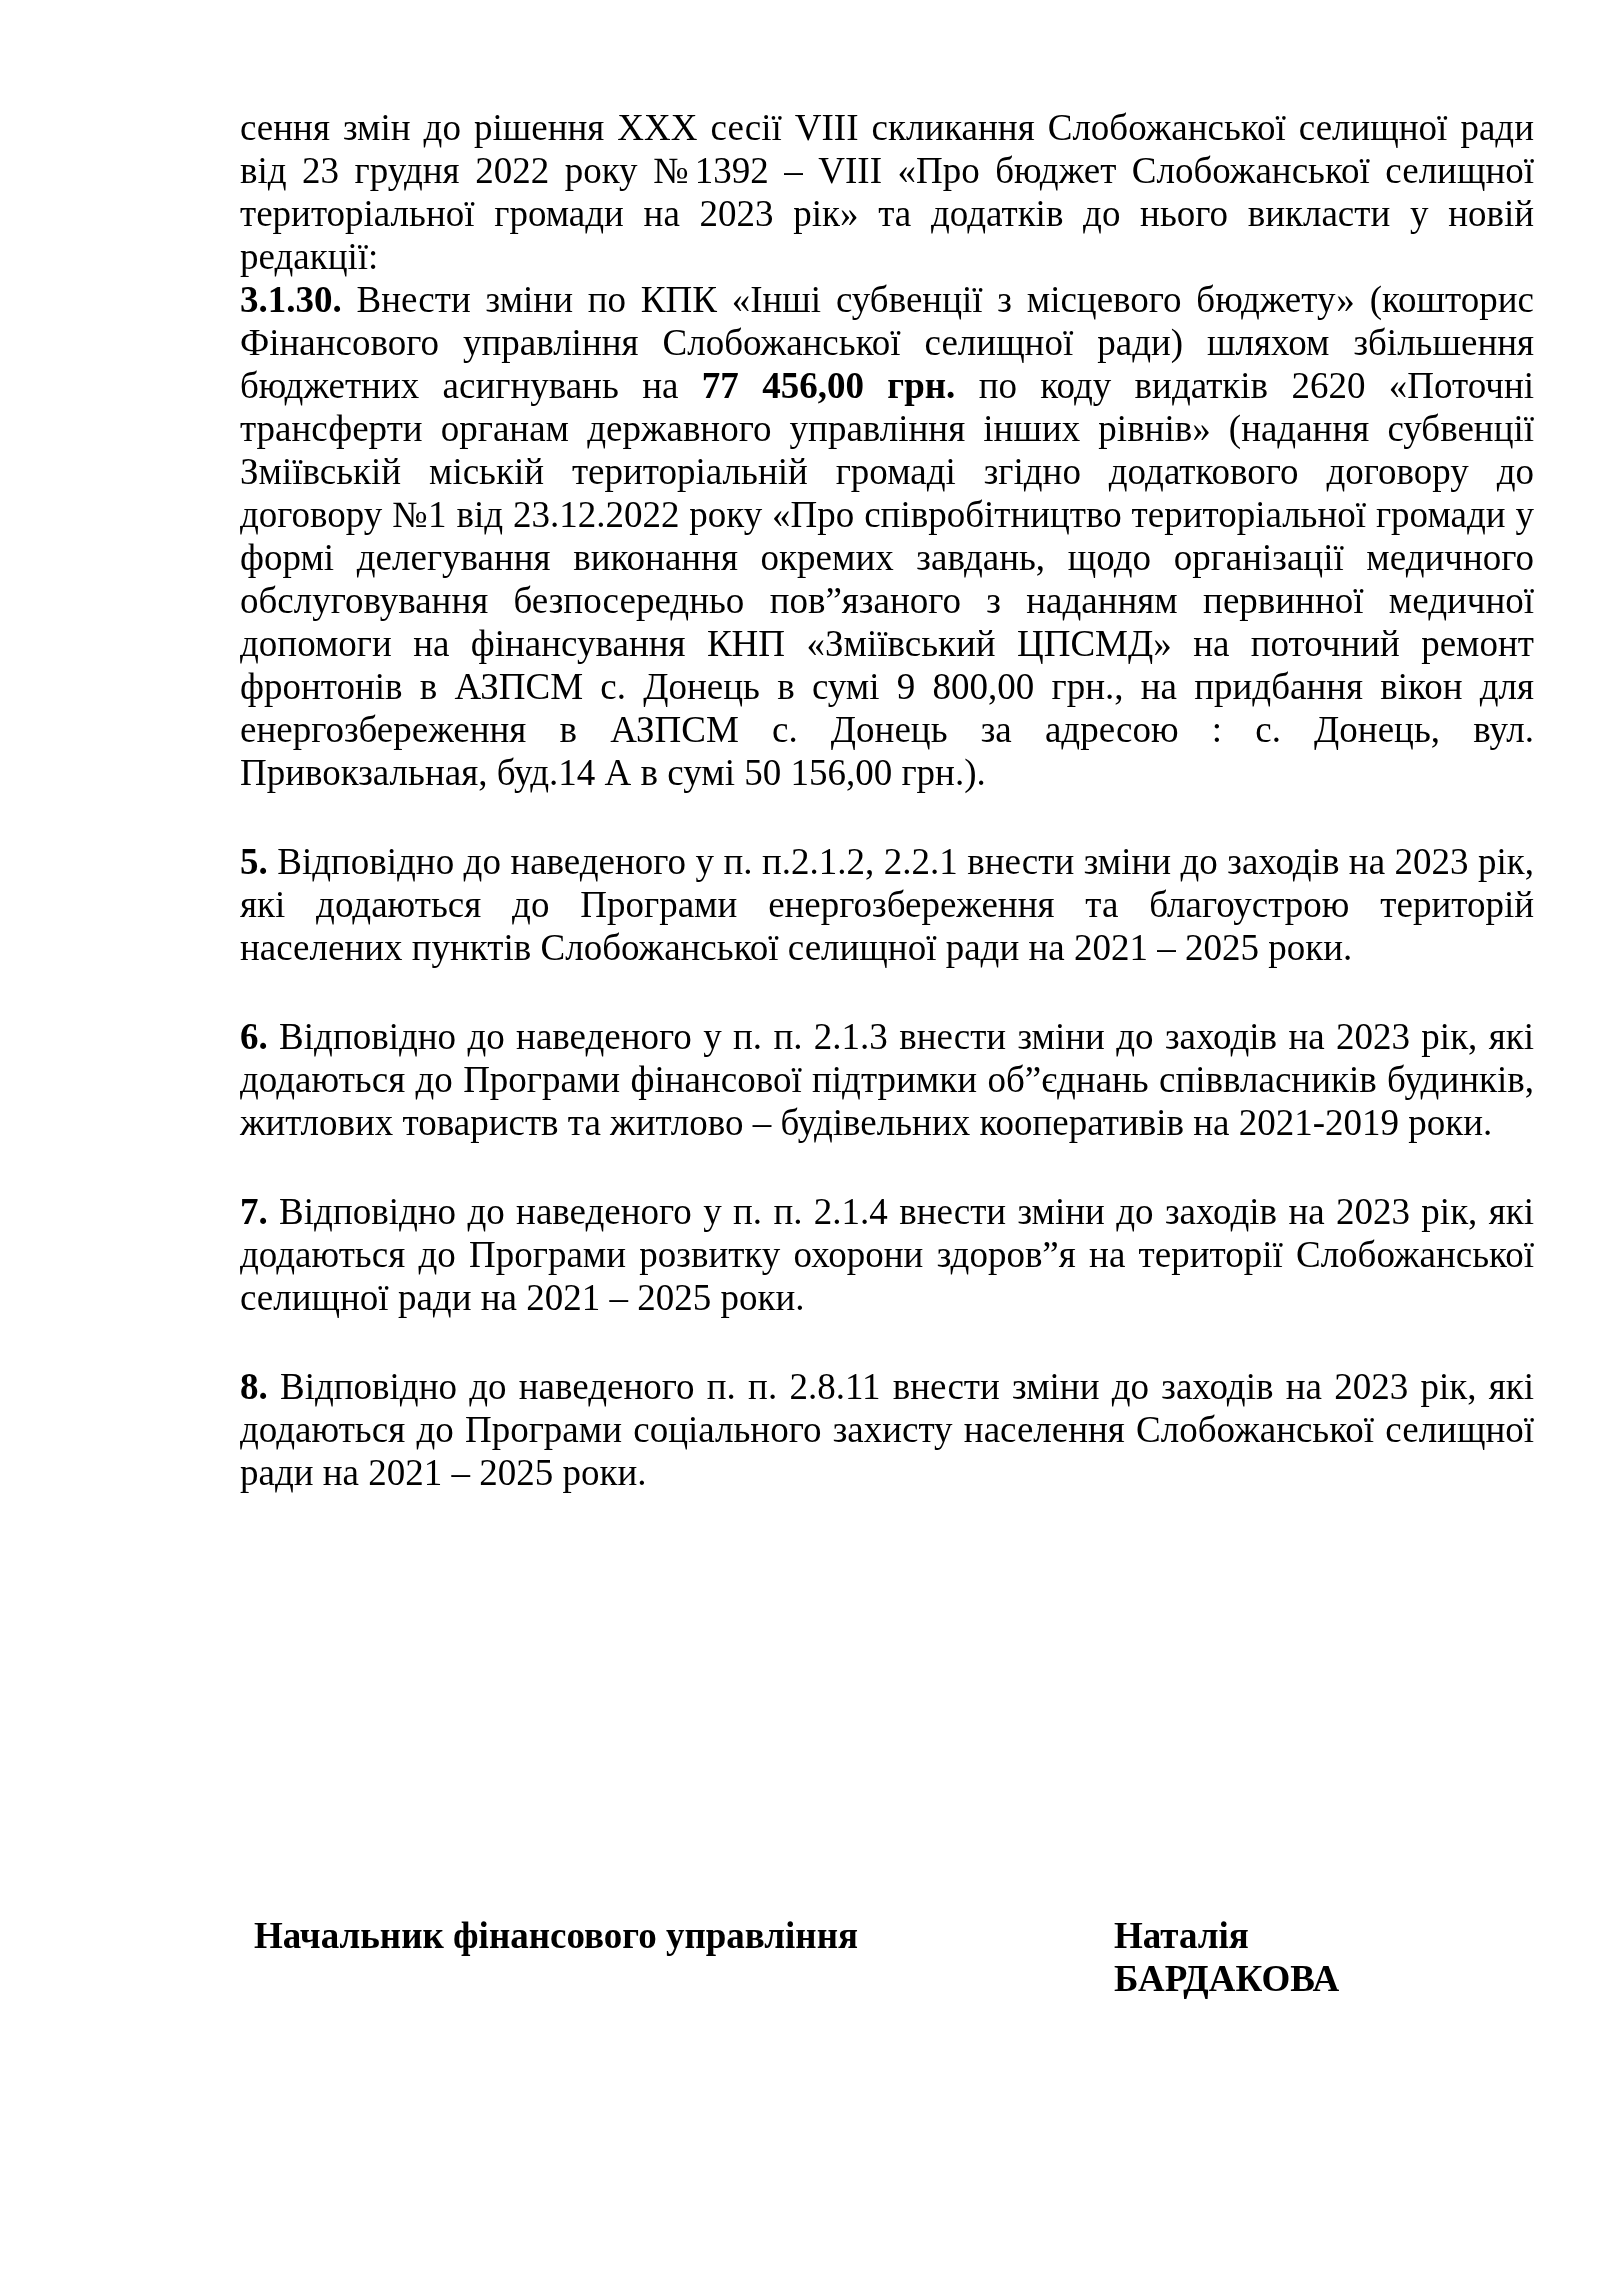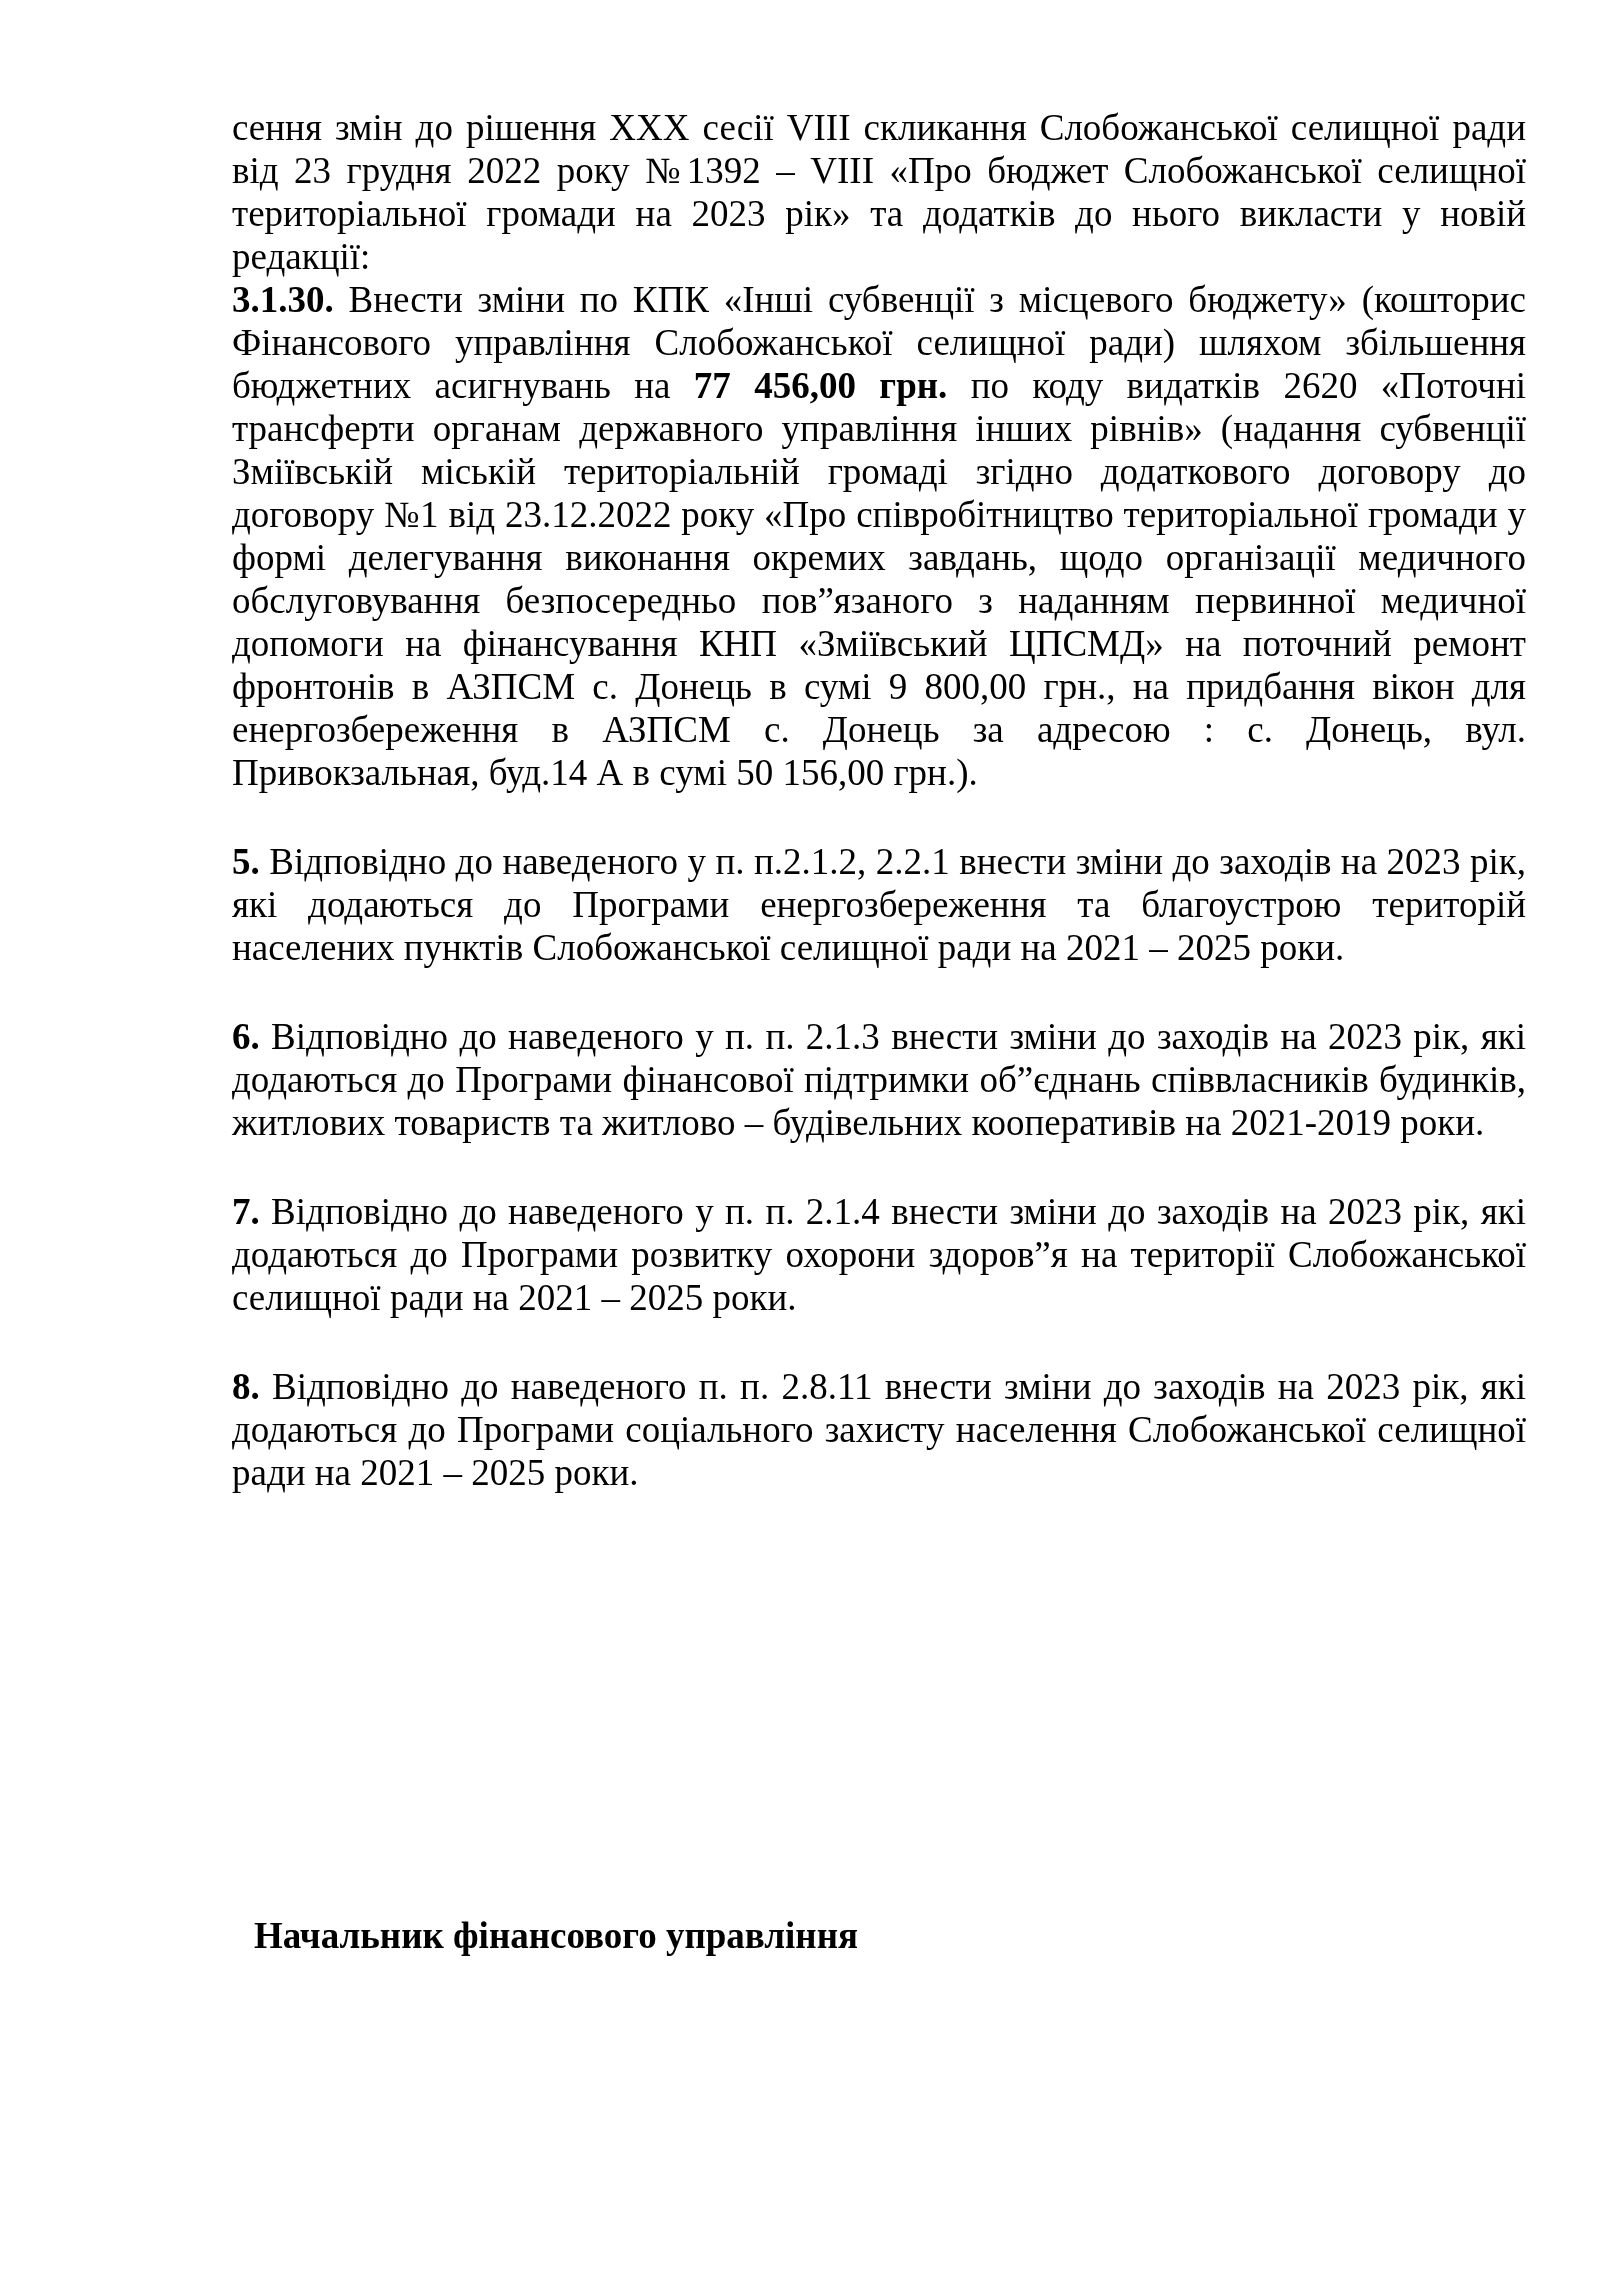--- a/index.html
+++ b/index.html
@@ -10,21 +10,21 @@
     body {
       width: 1623px;
       height: 2295px;
       position: relative;
       overflow: hidden;
       color: #000000;
       font-family: "Liberation Serif", "DejaVu Serif", serif;
     }
     .page-body {
       position: absolute;
-      left: 232px;
+      left: 240px;
       top: 106px;
       width: 1294px;
       font-size: 37px;
       line-height: 43px;
     }
     .para {
       margin: 0;
       text-align: justify;
       text-align-last: left;
     }
@@ -81,14 +81,15 @@
   </p>
 
   <p class="para gap-before">
     <span class="lbl">8.</span><span> Відповідно до наведеного п. п. 2.8.11 внести зміни до заходів на 2023 рік, які додаються до Програми соціального захисту населення  Слобожанської селищної ради на 2021 – 2025 роки.</span>
   </p>
 
 </div>
 
 <div class="signature">
   <span class="sig-title">Начальник фінансового управління</span>
+  <span class="sig-name">Наталія БАРДАКОВА</span>
 </div>
 
 
 </body></html>

